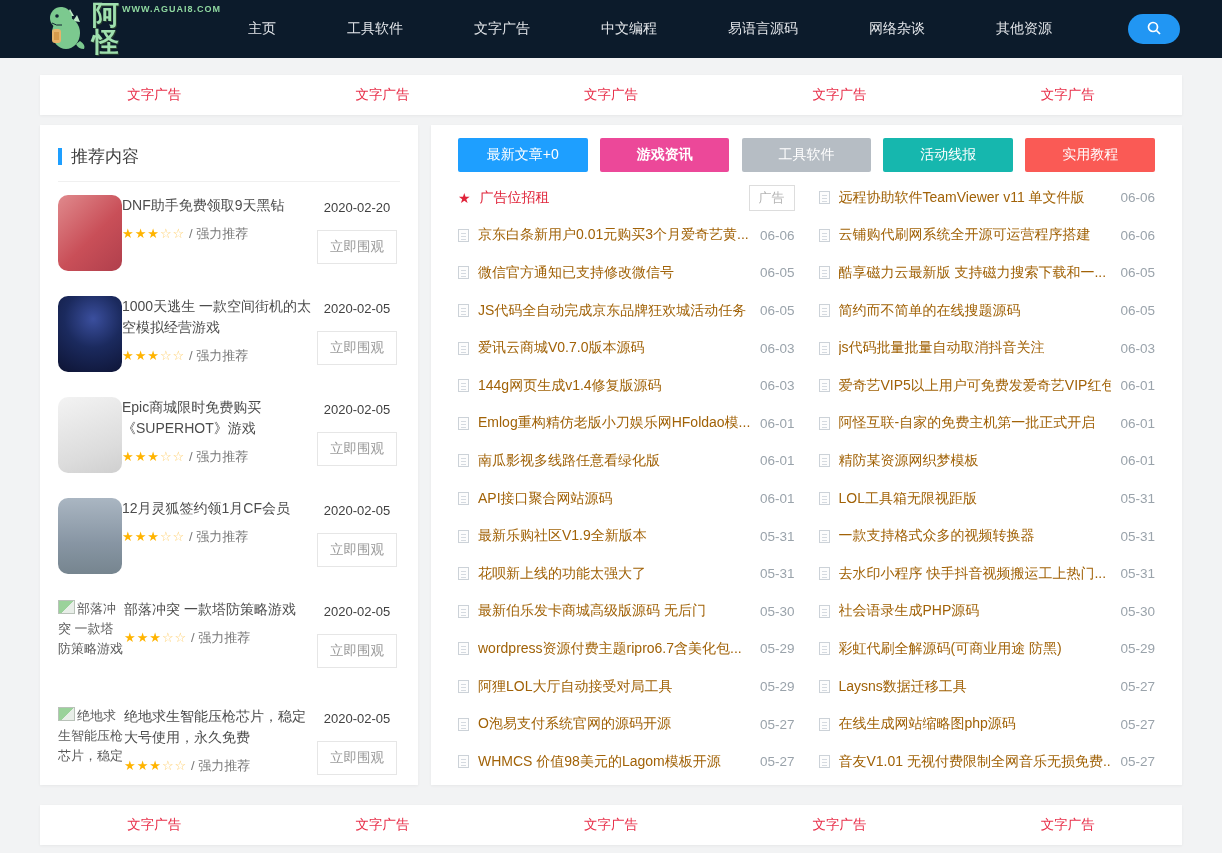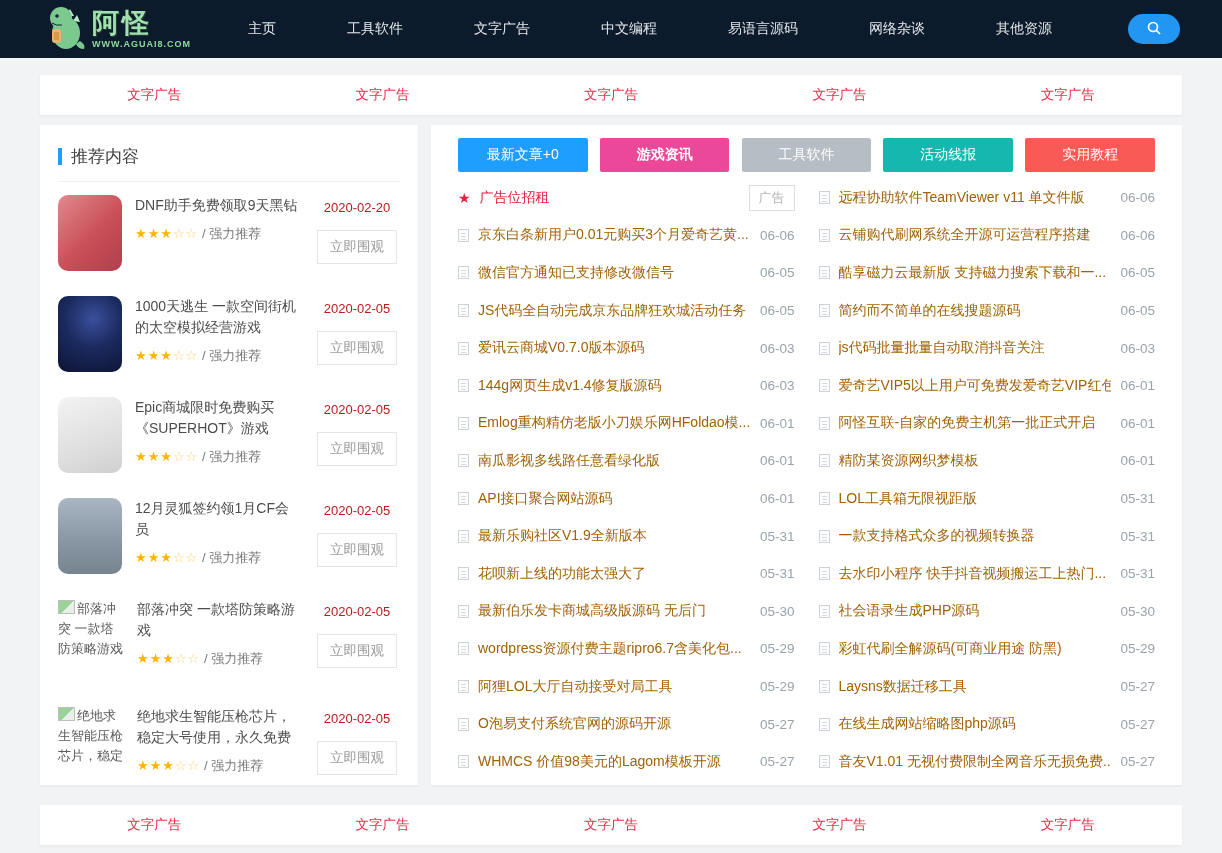--- a/index.html
+++ b/index.html
@@ -7,21 +7,21 @@
     width:1222px; height:853px; overflow:hidden;
     background:#f2f3f4;
     font-family:"Liberation Sans","DejaVu Sans",sans-serif;
   }
   
   .site-header {
     height:58px; background:#0c1b2b;
     display:flex; align-items:center; padding:0 42px;
   }
   .logo { display:flex; align-items:center; gap:6px; width:178px; flex:none; cursor:pointer; }
-  .logo-text { display:flex; flex-direction:column; line-height:1; }
+  .logo-text { display:flex; flex-direction:row; line-height:1; }
   .logo-title { font-size:27px; font-weight:bold; color:#9fe0ae; letter-spacing:3px; text-shadow:1px 1px 0 #29412f; }
   .logo-sub { font-size:9px; color:#8fd8a0; letter-spacing:1px; margin-top:3px; font-weight:bold; }
   .main-nav { display:flex; margin-left:28px; }
   .nav-item { color:#e3e6ea; font-size:14px; padding:20px 0; margin-right:71px; cursor:pointer; }
   .search-btn {
     margin-left:auto; width:52px; height:30px; border-radius:15px;
     background:#2196f3; border:none; display:flex; align-items:center; justify-content:center; cursor:pointer;
   }
   
   .adbar {
@@ -32,21 +32,21 @@
   .adbar.bottom { margin-top:20px; }
   .adbar a { flex:1; text-align:center; color:#e8304a; font-size:13.5px; text-decoration:none; cursor:pointer; }
   
   .main { width:1142px; margin:0 auto; display:flex; gap:13px; height:660px; }
   .card { background:#fff; box-shadow:0 1px 3px rgba(0,0,0,.05); }
   
   .sidebar { width:378px; flex:none; padding:12px 18px; overflow:hidden; }
   .sb-header { display:flex; align-items:center; padding:8px 0 13px; border-bottom:1px solid #f0f0f0; }
   .sb-bar { width:4px; height:17px; background:#1e9fff; margin-right:9px; }
   .sb-title { font-size:17px; color:#3f3f3f; }
-  .sb-item { display:flex; gap:13px; padding:13px 0 12px; cursor:pointer; }
+  .sb-item { display:flex; gap:0; padding:13px 0 12px; cursor:pointer; }
   .thumb { flex:none; width:64px; height:76px; border-radius:10px; overflow:hidden; }
   .thumb.img-red   { background:linear-gradient(135deg,#e08a8d 0%,#c94f58 55%,#b03f4c 100%); }
   .thumb.img-space { background:radial-gradient(circle at 55% 30%,#3b4f9e 0%,#1b2a5e 45%,#0d1333 100%); }
   .thumb.img-gray  { background:linear-gradient(160deg,#f3f3f3 0%,#dcdcdc 70%,#cfcfcf 100%); }
   .thumb.img-ui    { background:linear-gradient(180deg,#aab6c2 0%,#8795a3 60%,#76858f 100%); }
   .thumb.broken {
     border-radius:0; width:66px; height:82px; font-size:13px; color:#5a5a5a;
     line-height:1.55; word-break:break-all; background:none;
   }
   .thumb.broken::before {
@@ -55,21 +55,21 @@
   }
   .sb-mid { flex:1; min-width:0; }
   .sb-item-title {
     font-size:14px; color:#4c4c4c; line-height:1.5;
     display:-webkit-box; -webkit-line-clamp:2; -webkit-box-orient:vertical; overflow:hidden;
   }
   .sb-meta { margin-top:9px; font-size:13px; color:#777; white-space:nowrap; }
   .stars-filled { color:#ffb400; letter-spacing:1px; }
   .stars-empty { color:#ffcf6e; letter-spacing:1px; }
   .sb-right { flex:none; width:86px; text-align:center; }
-  .sb-date { font-size:13px; color:#b91c1c; margin-top:5px; }
+  .sb-date { font-size:13px; color:#404040; margin-top:5px; }
   .sb-view-btn {
     margin-top:15px; background:#fff; border:1px solid #e6e6e6; color:#9a9a9a;
     font-size:13.5px; padding:7px 12px; cursor:pointer; white-space:nowrap;
   }
   
   .content { flex:1; min-width:0; padding:13px 27px; }
   .tabs { display:flex; justify-content:space-between; margin-bottom:7px; }
   .tab {
     width:18.6%; height:34px; border:none; color:#fff; font-size:14px;
     border-radius:2px; cursor:pointer; font-family:inherit;

